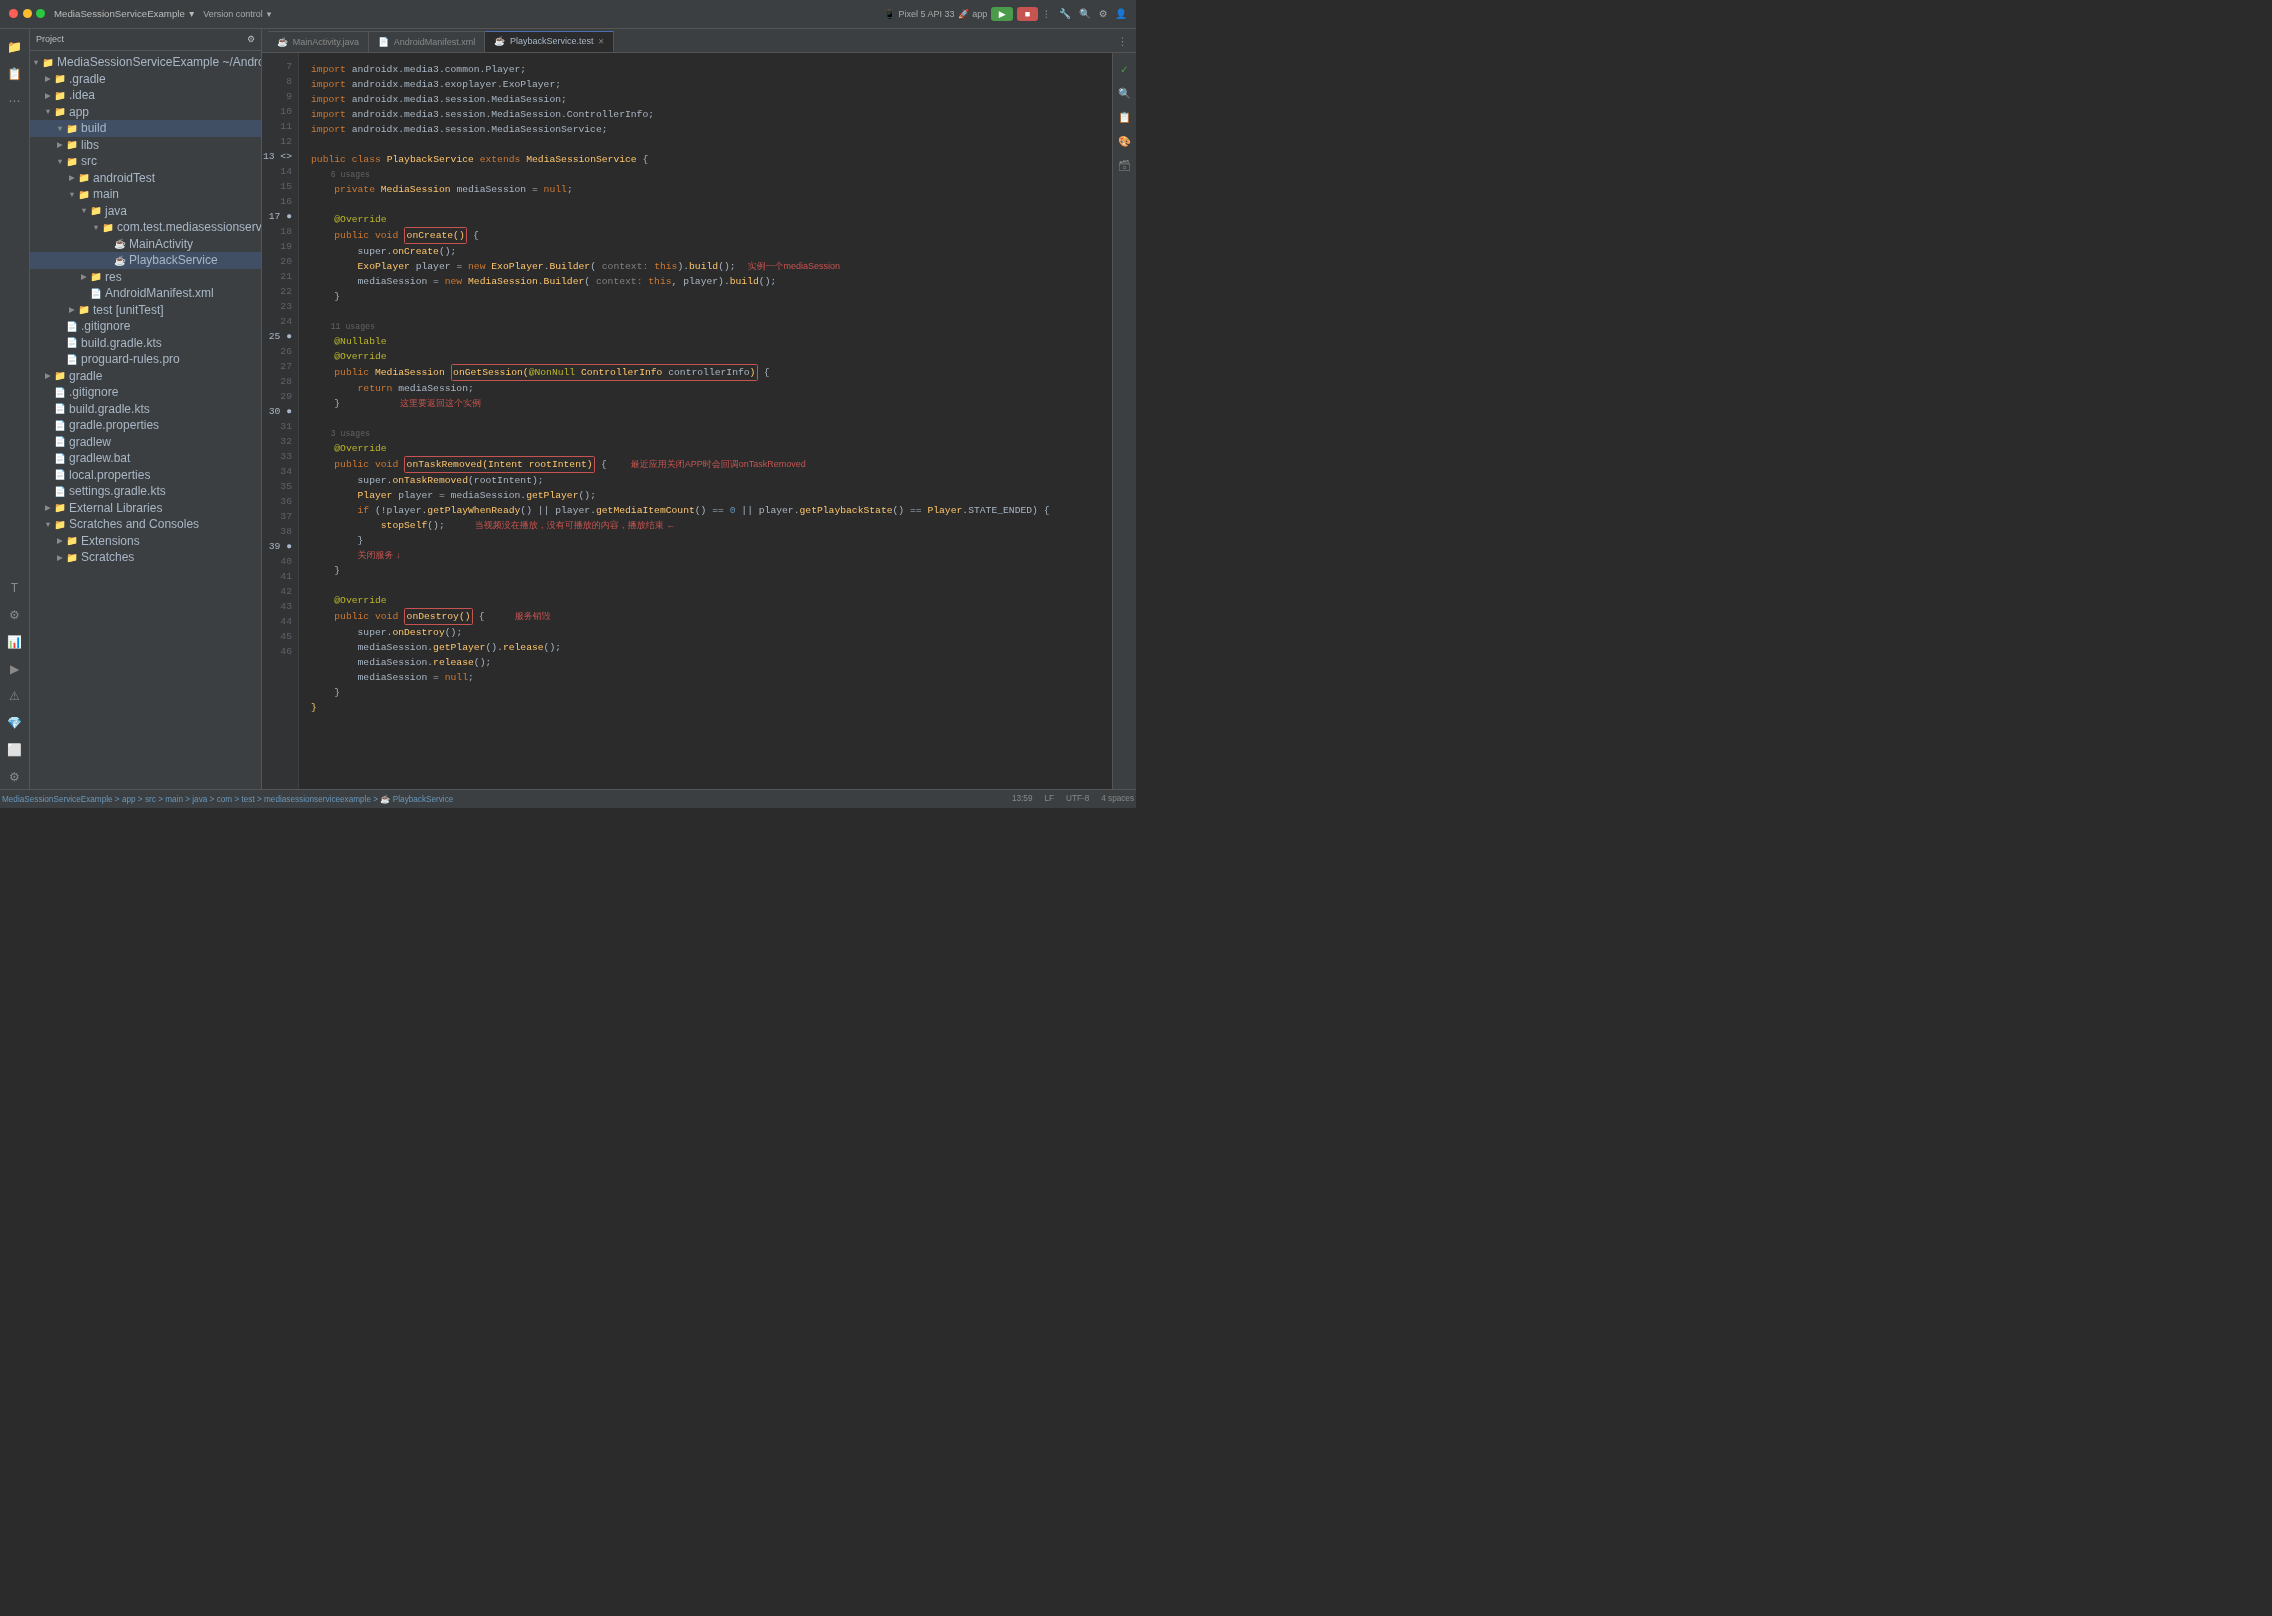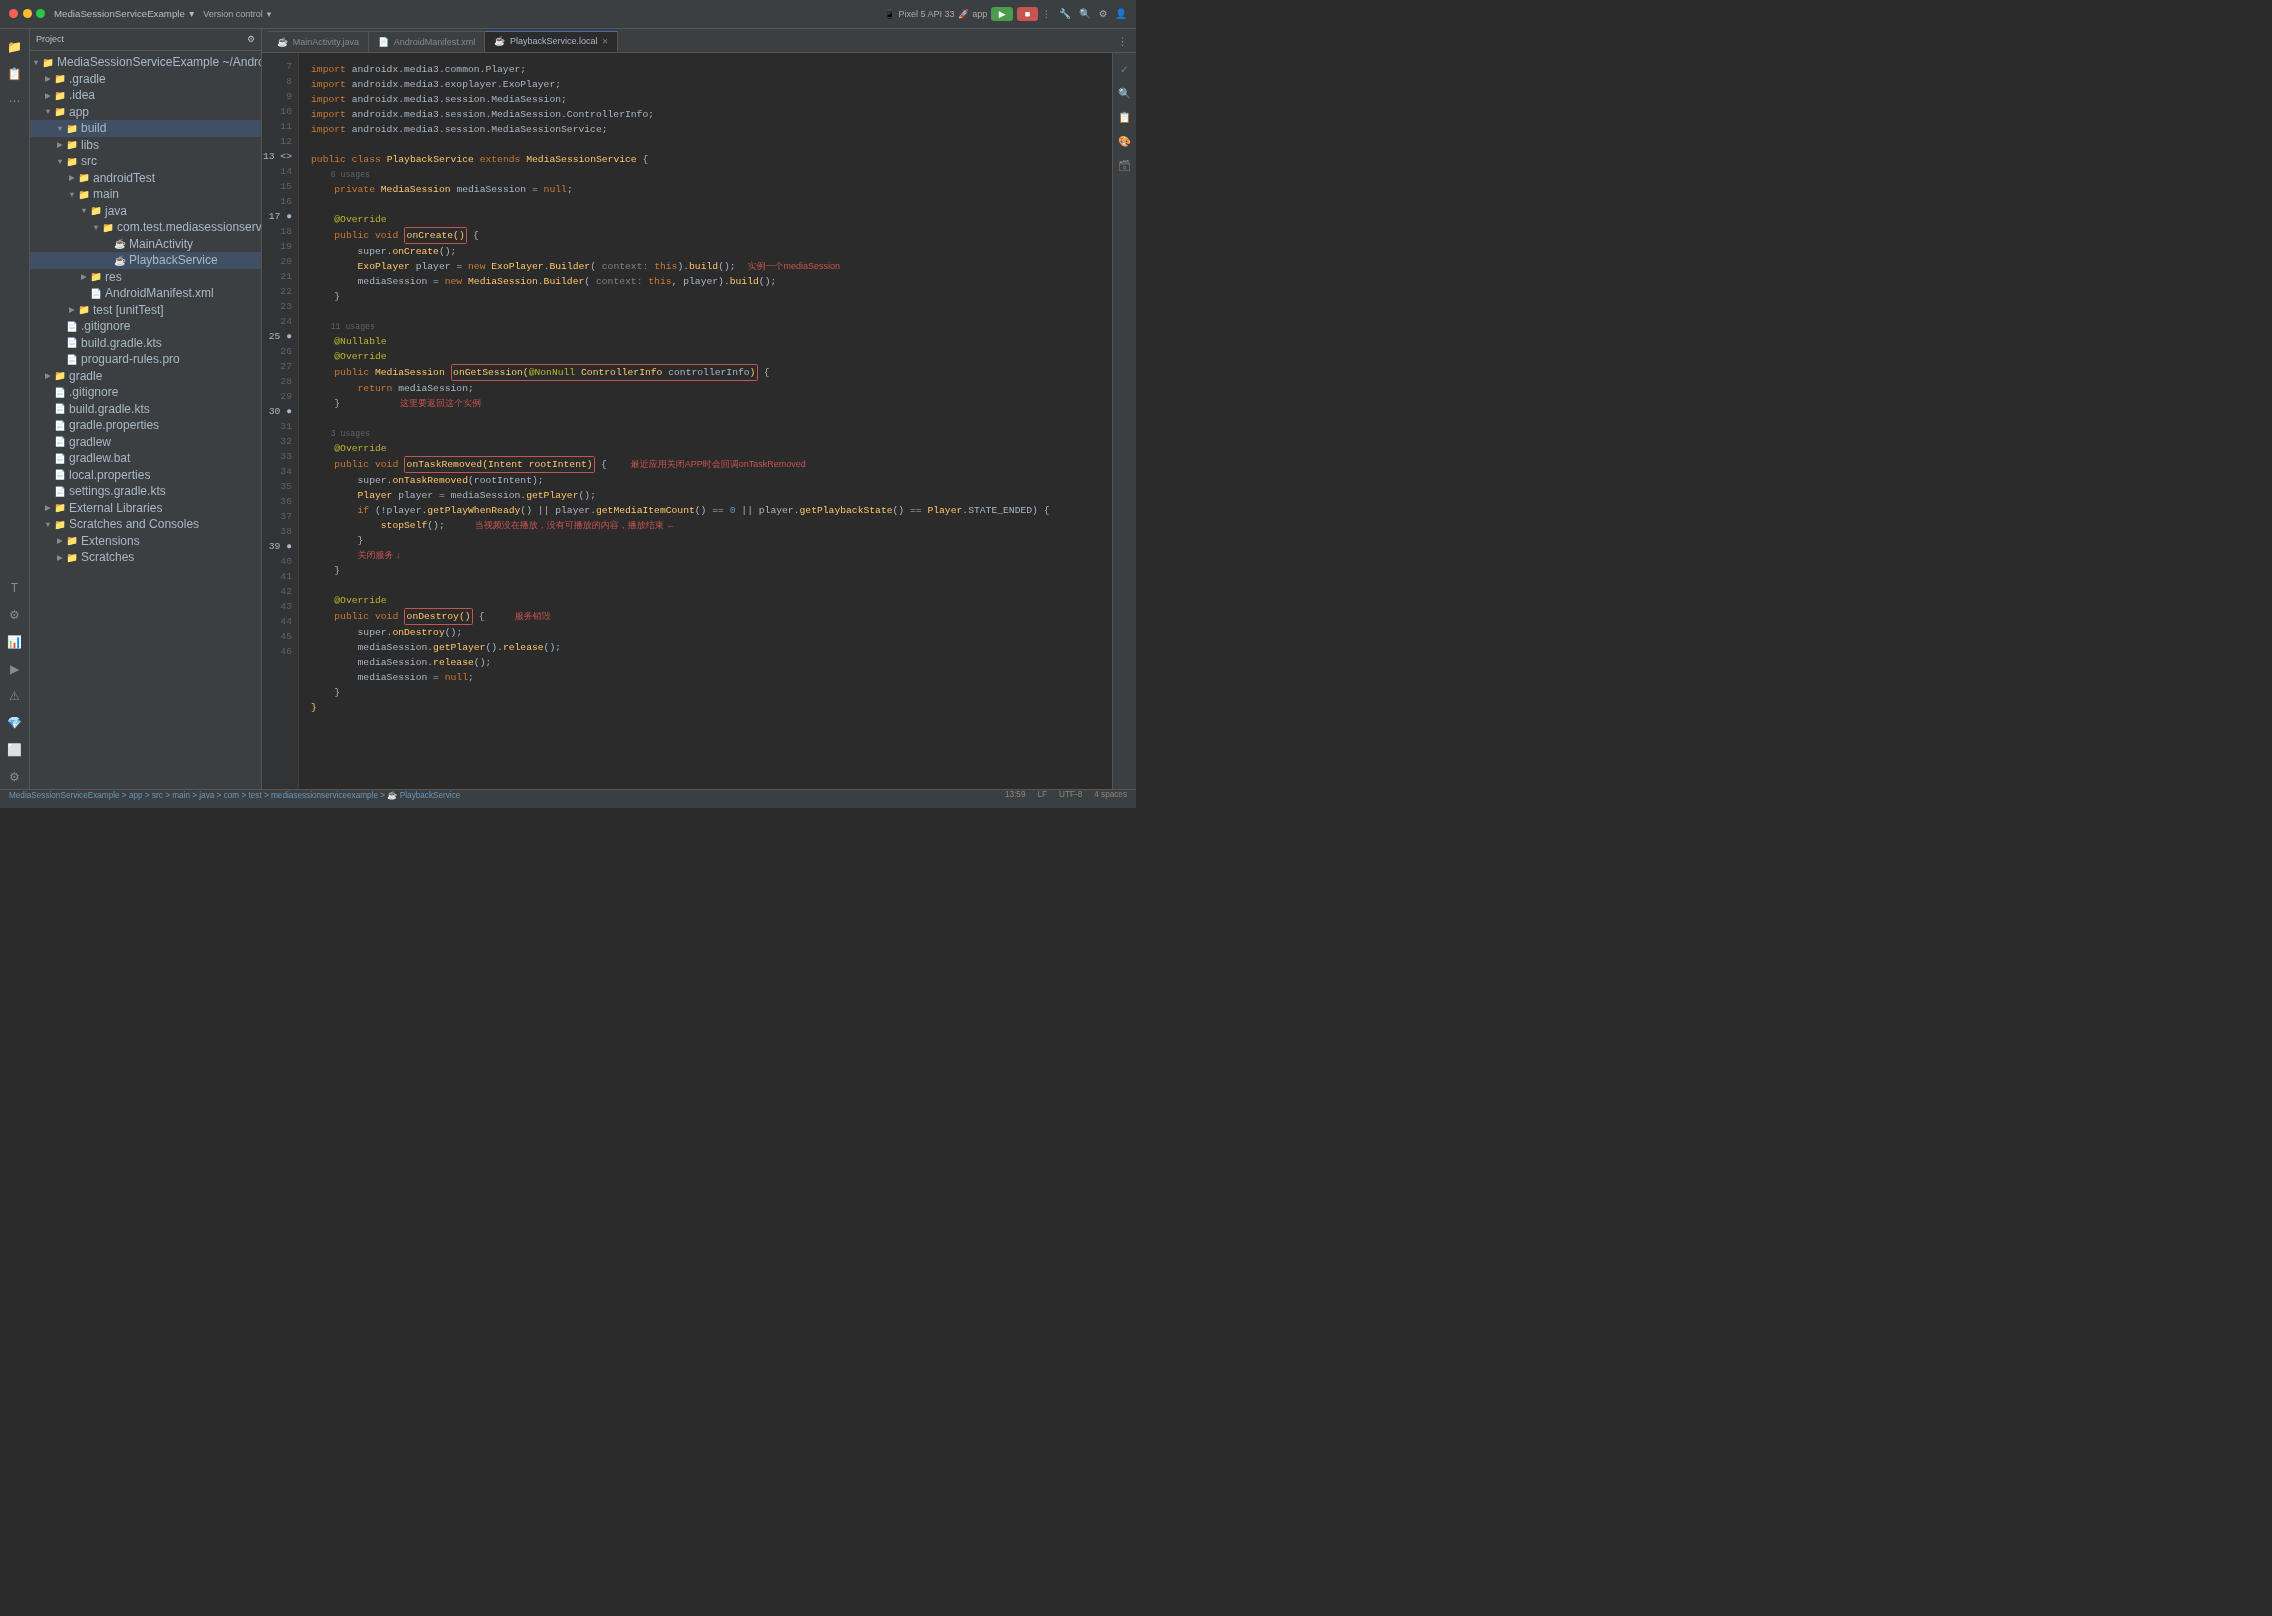--- a/index.html
+++ b/index.html
@@ -270,22 +270,22 @@
       cursor: pointer;
       border-radius: 3px;
     }
 
     
     .status-bar {
       height: 19.5px;
       background: #3c3f41;
       border-top: 0.7px solid #555;
       display: flex;
-      align-items: flex-start;
-      padding: 0 9px;
+      align-items: center;
+      padding: 0 2px;
       font-size: 8.2px;
       color: #888;
       gap: 6px;
     }
     .status-bar .path { color: #6897bb; }
     .status-right {
       margin-left: auto;
       display: flex;
       gap: 12px;
     }
@@ -613,21 +613,21 @@
       <div class="tab">
         <span style="color:#cc7832">☕</span>
         <span>MainActivity.java</span>
       </div>
       <div class="tab">
         <span style="color:#6a9c59">📄</span>
         <span>AndroidManifest.xml</span>
       </div>
       <div class="tab active">
         <span style="color:#cc7832">☕</span>
-        <span>PlaybackService.local</span>
+        <span>PlaybackService.test</span>
         <span class="tab-close">✕</span>
       </div>
       <div style="flex:1"></div>
       <div class="right-icon" style="padding-right:6px">⋮</div>
     </div>
 
     <div class="code-editor">
 
       <div class="line-numbers">
         <div class="line-num">7</div>

